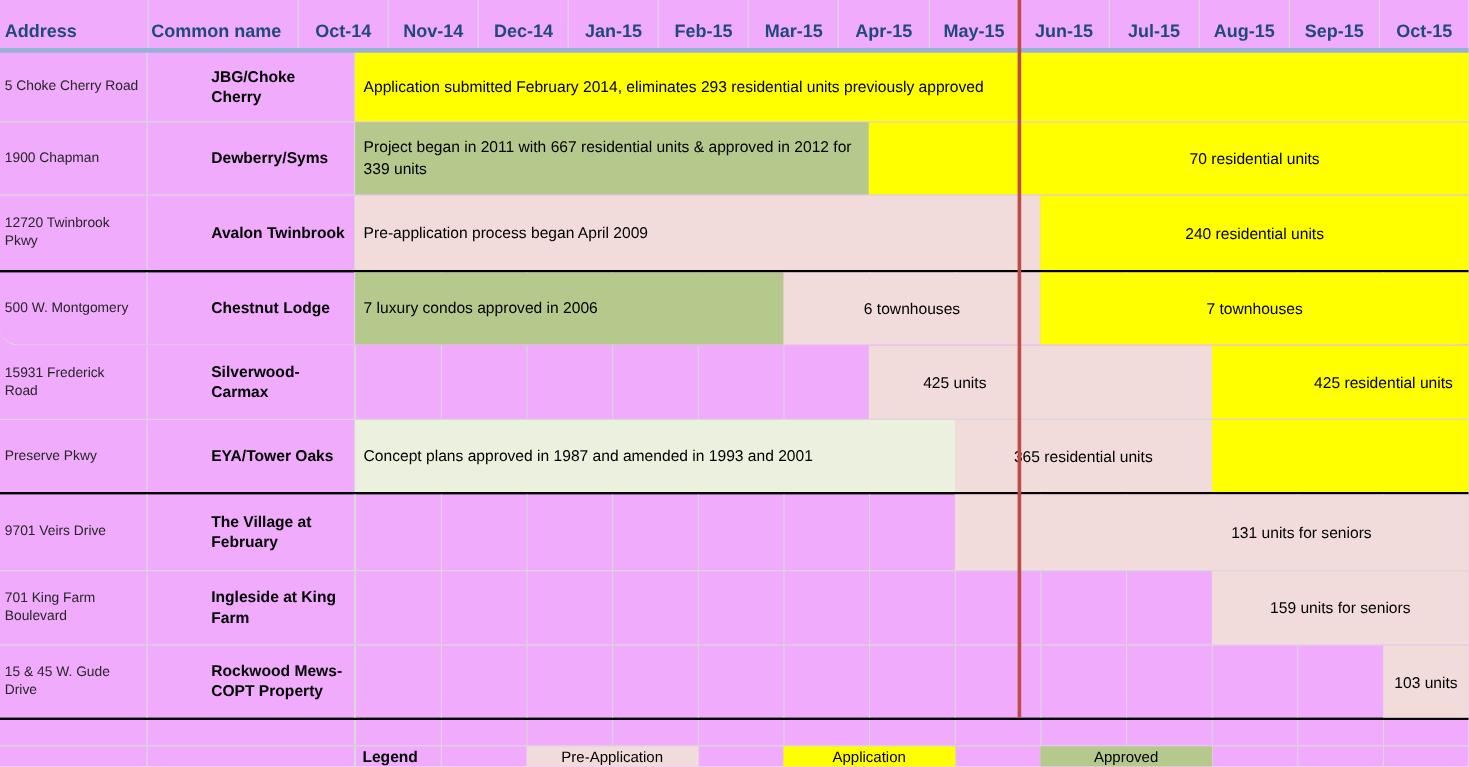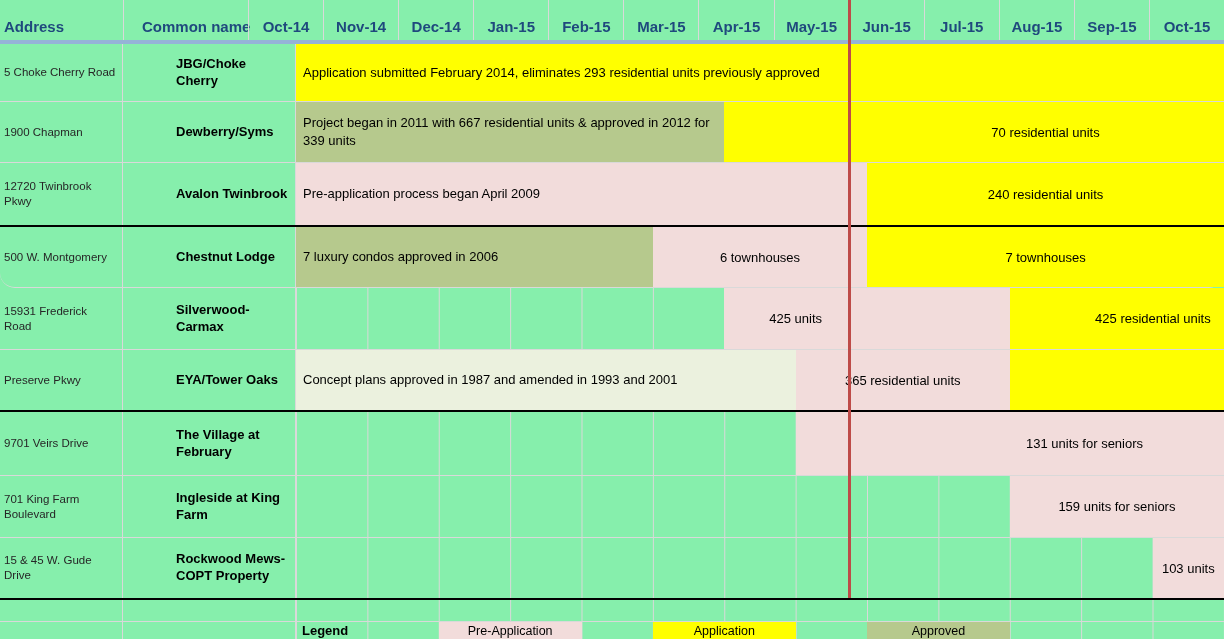--- a/index.html
+++ b/index.html
@@ -1,28 +1,28 @@
 <!DOCTYPE html>
 <html style="--grid: #D9D9D9; --hdr: #1F497D; --underline: #95B3D7; --today: #BE4B48;"><head>
 <meta charset="utf-8">
 <style>
   html,body{margin:0;padding:0;background:#fff;}
   .sheet{
-    position:relative;width:1224px;height:639px;background:#86efac;overflow:hidden;
+    position:relative;width:1224px;height:639px;background:#f0abfc;overflow:hidden;
     font-family:"Liberation Sans",sans-serif;color:#000;
   }
   
   .hdr-row{display:flex;height:40px;}
   .hdr-cell{
     box-sizing:border-box;display:flex;align-items:flex-end;
     font-weight:bold;font-size:15px;color:var(--hdr,#1F497D);
     padding-bottom:5px;white-space:nowrap;
   }
   .hdr-addr{width:123px;padding-left:4px;}
-  .hdr-name{width:125px;padding-left:18px;border-left:1px solid var(--grid,#D9D9D9);}
+  .hdr-name{width:125px;padding-left:2px;border-left:1px solid var(--grid,#D9D9D9);}
   .hdr-months{flex:1;display:flex;}
   .hdr-month{
     flex:1;box-sizing:border-box;border-left:1px solid var(--grid,#D9D9D9);
     display:flex;align-items:flex-end;justify-content:center;
     font-weight:bold;font-size:15px;color:var(--hdr,#1F497D);padding-bottom:5px;
   }
   .hdr-underline{height:4px;background:var(--underline,#95B3D7);}
   
   .row{display:flex;box-sizing:border-box;border-bottom:1px solid var(--grid,#D9D9D9);}
   .row.group-end{border-bottom:2px solid #000;}

